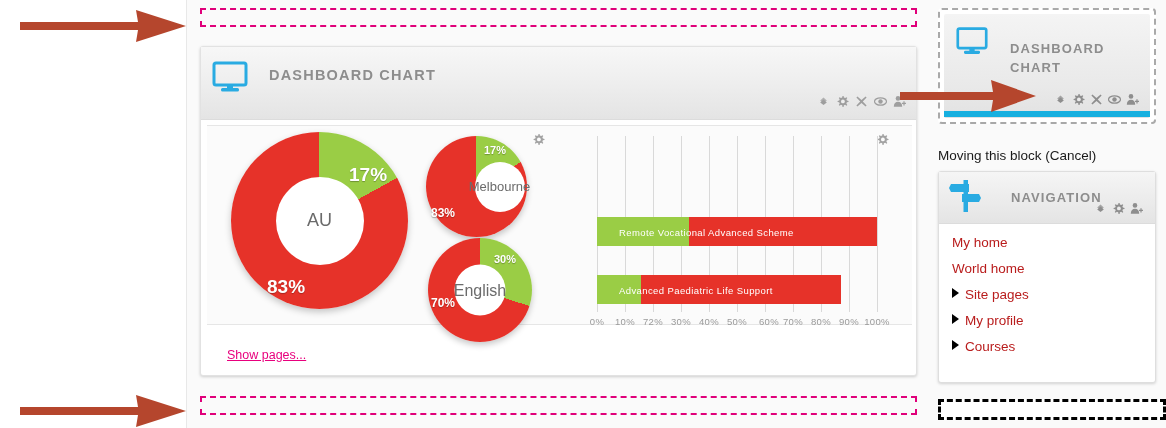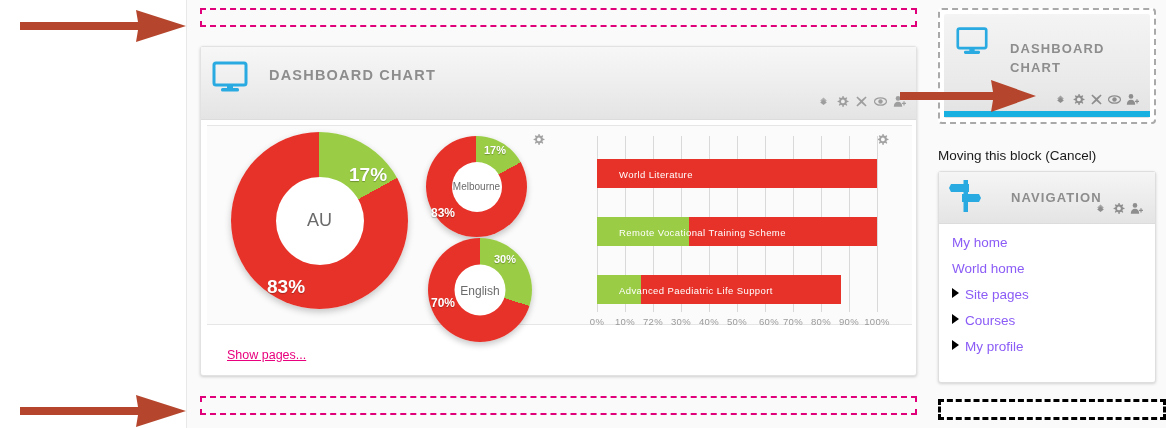--- a/index.html
+++ b/index.html
@@ -162,21 +162,21 @@
     box-shadow: 0 1px 3px rgba(0,0,0,0.16);
   }
   .nav-header {
     position: relative;
     height: 52px;
     background: linear-gradient(to bottom, #f5f5f5 0%, #ebebeb 60%, #e4e4e4 100%);
     border-bottom: 1px solid #dcdcdc;
   }
   .nav-list { position: absolute; left: 13px; top: 58px; }
   .nav-item {
-    color: #8b5cf6;
+    color: #b91c1c;
     font-size: 13.5px;
     line-height: 26px;
     white-space: nowrap;
   }
   .caret {
     display: inline-block;
     width: 0; height: 0;
     border-left: 7px solid #000000;
     border-top: 5px solid transparent;
     border-bottom: 5px solid transparent;
@@ -275,29 +275,29 @@
                   background: conic-gradient(#9ACD45 0deg 61.2deg, #e63229 61.2deg 360deg);
                   box-shadow: 0 3px 7px rgba(0,0,0,0.22);">
         <div class="hole" style="width:88px; height:88px; font-size:18px;">AU</div>
       </div>
       <div class="donut-label" style="left:142px; top:38px; font-size:19px;">17%</div>
       <div class="donut-label" style="left:60px; top:150px; font-size:19px;">83%</div>
 
       <div class="donut" style="left:219px; top:10px; width:101px; height:101px;
                   background: conic-gradient(#9ACD45 0deg 61.2deg, #e63229 61.2deg 360deg);
                   box-shadow: 0 3px 6px rgba(0,0,0,0.22);">
-        <div class="hole" style="width:50px; height:50px; font-size:10px;">Melbourne</div>
+        <div class="hole" style="width:50px; height:50px; font-size:13px;margin-left:23px;">Melbourne</div>
       </div>
       <div class="donut-label" style="left:277px; top:18px; font-size:11px;">17%</div>
       <div class="donut-label" style="left:224px; top:80px; font-size:12px;">83%</div>
 
       <div class="donut" style="left:221px; top:112px; width:104px; height:104px;
                   background: conic-gradient(#9ACD45 0deg 108deg, #e63229 108deg 360deg);
                   box-shadow: 0 3px 6px rgba(0,0,0,0.22);">
-        <div class="hole" style="width:51px; height:51px; font-size:12px;">English</div>
+        <div class="hole" style="width:51px; height:51px; font-size:16px;">English</div>
       </div>
       <div class="donut-label" style="left:287px; top:127px; font-size:11px;">30%</div>
       <div class="donut-label" style="left:224px; top:170px; font-size:12px;">70%</div>
 
       <div class="barchart" style="left:372px; top:6px; width:320px; height:190px;">
 
         <span class="gear-sm" style="position:absolute; left:297px; top:0;">
           <svg width="13" height="13" viewBox="0 0 13 13">
             <path d="M6.5,1 L7.6,1 L7.9,2.6 L9.2,3.1 L10.5,2.2 L11.3,3 L10.4,4.3 L10.9,5.6 L12.5,5.9 L12.5,7 L10.9,7.3 L10.4,8.6 L11.3,9.9 L10.5,10.7 L9.2,9.8 L7.9,10.3 L7.6,11.9 L6.5,11.9 L6.2,10.3 L4.9,9.8 L3.6,10.7 L2.8,9.9 L3.7,8.6 L3.2,7.3 L1.6,7 L1.6,5.9 L3.2,5.6 L3.7,4.3 L2.8,3 L3.6,2.2 L4.9,3.1 L6.2,2.6 Z" fill="#a3a3a3"></path>
             <circle cx="6.9" cy="6.45" r="1.9" fill="#fbfbfb"></circle>
@@ -311,29 +311,25 @@
           <div class="grid-line" style="left:56px;  height:176px;"></div>
           <div class="grid-line" style="left:84px;  height:176px;"></div>
           <div class="grid-line" style="left:112px; height:176px;"></div>
           <div class="grid-line" style="left:140px; height:176px;"></div>
           <div class="grid-line" style="left:168px; height:176px;"></div>
           <div class="grid-line" style="left:196px; height:176px;"></div>
           <div class="grid-line" style="left:224px; height:176px;"></div>
           <div class="grid-line" style="left:252px; height:176px;"></div>
           <div class="grid-line" style="left:280px; height:176px;"></div>
 
-          <div class="bar-track" style="left:0px; top:23px; width:280px;">
-            <div class="bar-seg" style="left:0%; width:100%; background:#e63229;"></div>
-            <span class="bar-label" style="left:22px;">World Literature</span>
-          </div>
 
           <div class="bar-track" style="left:0px; top:81px; width:280px;">
             <div class="bar-seg" style="left:0%; width:33%; background:#9ACD45;"></div>
             <div class="bar-seg" style="left:33%; width:67%; background:#e63229;"></div>
-            <span class="bar-label" style="left:22px;">Remote Vocational Training Scheme</span>
+            <span class="bar-label" style="left:22px;">Remote Vocational Advanced Scheme</span>
           </div>
 
           <div class="bar-track" style="left:0px; top:139px; width:244px;">
             <div class="bar-seg" style="left:0%; width:18%; background:#9ACD45;"></div>
             <div class="bar-seg" style="left:18%; width:82%; background:#e63229;"></div>
             <span class="bar-label" style="left:22px;">Advanced Paediatric Life Support</span>
           </div>
         </div>
 
         <div style="position:absolute; left:0px; top:184px; width:320px; height:14px;">
@@ -448,21 +444,21 @@
       <div class="nav-item">
         <span>My home</span>
       </div>
       <div class="nav-item">
         <span>World home</span>
       </div>
       <div class="nav-item">
         <span class="caret"></span><span>Site pages</span>
       </div>
       <div class="nav-item">
+        <span class="caret"></span><span>My profile</span>
+      </div>
+      <div class="nav-item">
         <span class="caret"></span><span>Courses</span>
-      </div>
-      <div class="nav-item">
-        <span class="caret"></span><span>My profile</span>
       </div>
     </div>
   </div>
 
 </div>
 
 </body></html>

